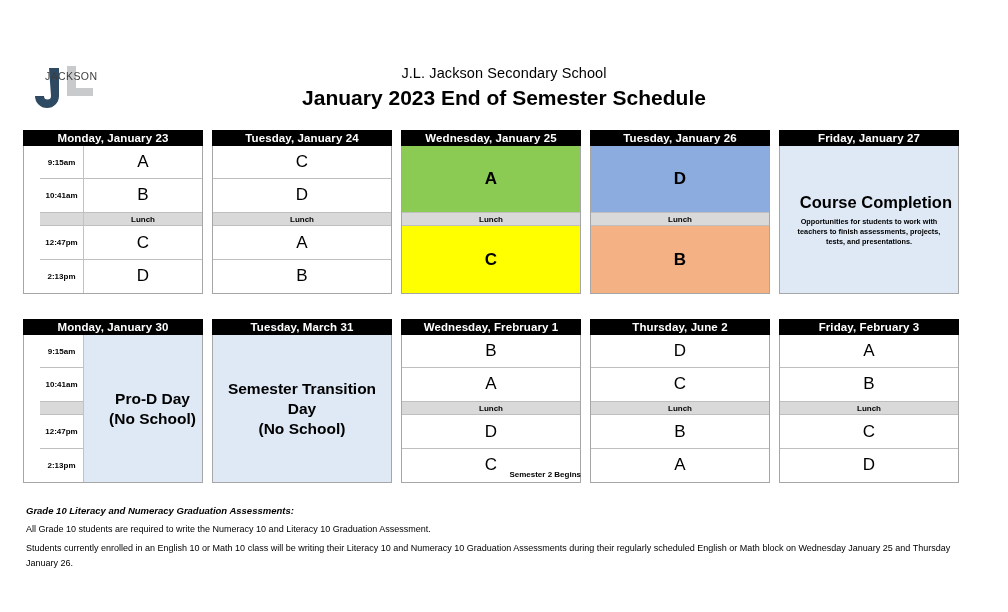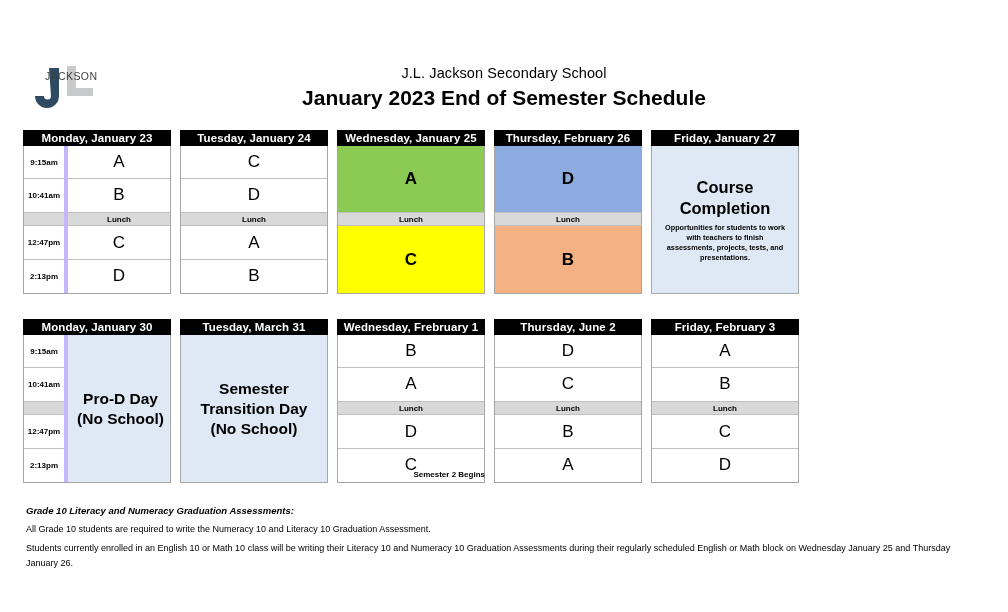--- a/index.html
+++ b/index.html
@@ -29,42 +29,43 @@
   .doc-title{
     font-size:21px;font-weight:700;line-height:26px;margin-top:3px;
   }
 
   
   .week{position:absolute;display:flex;}
   .week1{left:23px;top:130px;}
   .week2{left:23px;top:319px;}
 
   .daycol{
-    width:148px;margin-right:9px;
+    width:180px;margin-right:9px;
     display:flex;flex-direction:column;
     position:relative;
   }
   .daycol:last-child{margin-right:0;}
 
   .dayhead{
     background:#000000;color:#ffffff;
     font-size:11.5px;font-weight:700;
     height:16px;line-height:16px;text-align:center;
     letter-spacing:.1px;
   }
 
   .body{
     display:flex;border:1px solid #A6A6A6;border-top:none;
     height:148px;box-sizing:border-box;
   }
 
   .timecol{
-    width:44px;flex:none;border-right:4px solid #c4b5fd;
+    width:44px;flex:none;border-right:1px solid #c4b5fd;
     display:flex;flex-direction:column;
     box-sizing:border-box;
+    margin-left:16px;
   }
   .timecell{
     font-size:8px;font-weight:600;display:flex;align-items:center;
     justify-content:center;border-bottom:1px solid #BFBFBF;
     box-sizing:border-box;
   }
   .timecell:last-child{border-bottom:none;}
   .t-blk{height:34px;}
   .t-lunch{height:14px;background:#D9D9D9;border-bottom:1px solid #BFBFBF;}
 
@@ -165,21 +166,21 @@
       <div class="dayhead">Wednesday, January 25</div>
       <div class="body">
         <div class="blocks">
           <div class="blk merged bg-green">A</div>
           <div class="lunch">Lunch</div>
           <div class="blk merged bg-yellow">C</div>
         </div>
       </div>
     </div>
     <div class="daycol">
-      <div class="dayhead">Thursday, February 26</div>
+      <div class="dayhead">Tuesday, January 26</div>
       <div class="body">
         <div class="blocks">
           <div class="blk merged bg-blue">D</div>
           <div class="lunch">Lunch</div>
           <div class="blk merged bg-orange">B</div>
         </div>
       </div>
     </div>
     <div class="daycol">
       <div class="dayhead">Friday, January 27</div>

